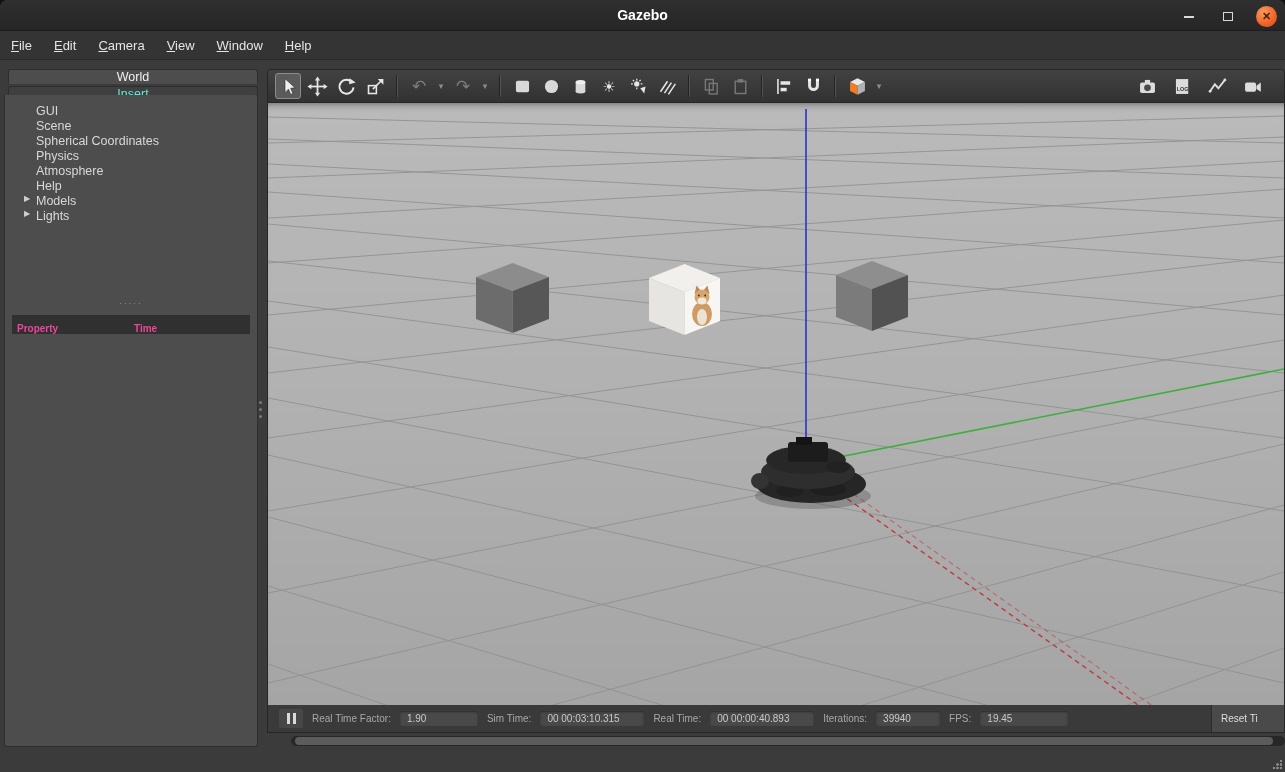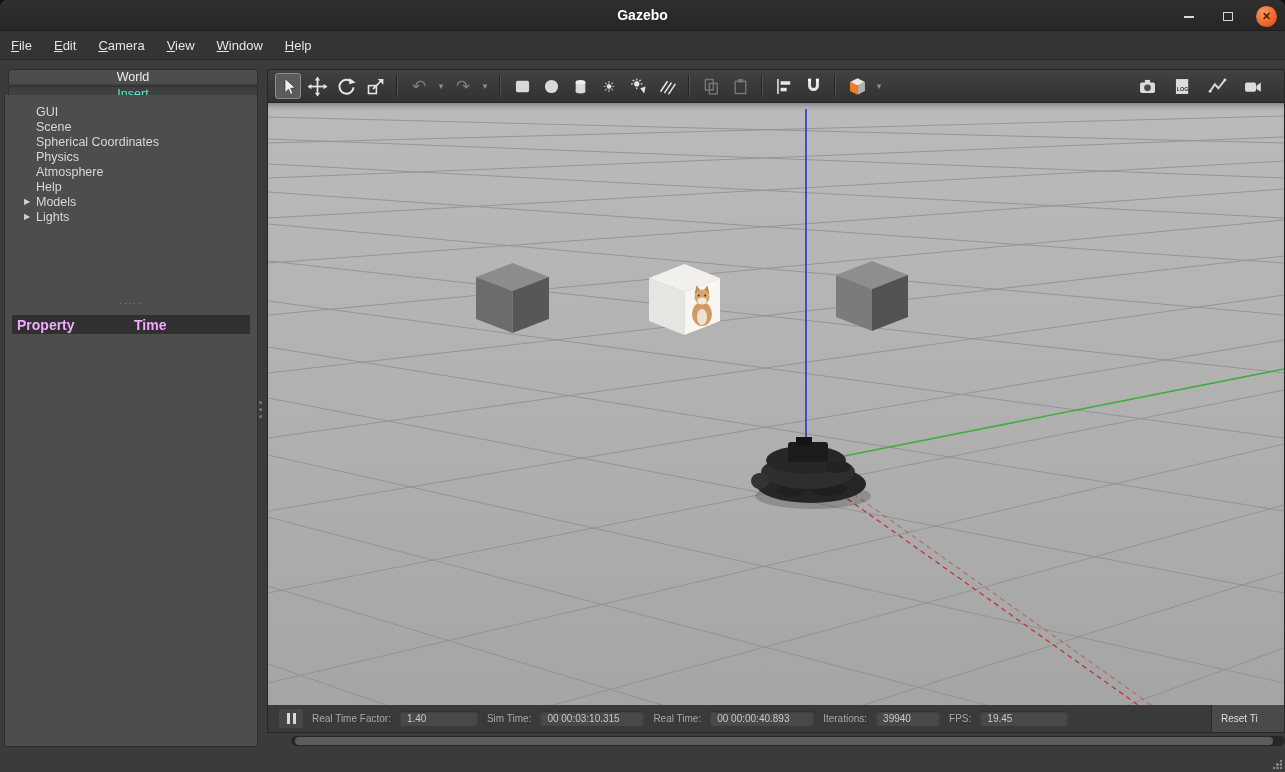--- a/index.html
+++ b/index.html
@@ -21,25 +21,25 @@
   .menu-item { display:inline-block; color:#e4e4e4; font-size:13px; cursor:default; }
   .menu-item::first-letter { text-decoration:underline; }
 
   
   .left-panel { position:absolute; left:4px; top:69px; width:254px; height:678px; }
   .tabs { display:flex; gap:2px; padding-left:4px; height:26px;flex-direction:column; }
   .tab { height:26px; display:flex; align-items:center; justify-content:center; font-size:12.5px; border:1px solid #2e2e2e; border-bottom:none; border-radius:3px 3px 0 0; padding:0 14px; color:#5eead4; background:#3f3f3f; cursor:default; }
   .tab.active { background:#4d4d4d; color:#f0f0f0; }
   .panel-body { position:relative; background:#4d4d4d; height:652px; border-radius:0 3px 3px 3px; border:1px solid #2e2e2e; border-top:none; overflow:hidden; }
   .tree { padding-top:9px; }
-  .tree-row { display:flex; align-items:center; height:15px; color:#d8d8d8; font-size:12.5px; cursor:default; }
+  .tree-row { display:flex; align-items:flex-start; height:15px; color:#d8d8d8; font-size:12.5px; cursor:default; }
   .tree-row .plain-indent { width:31px; }
   .tree-row .expander { width:12px; margin-left:19px; font-size:8px; color:#d0d0d0; }
   .splitter-dots { position:absolute; top:205px; left:0; right:0; text-align:center; color:#939393; font-size:8px; letter-spacing:2px; line-height:8px; }
-  .prop-header { position:absolute; top:220px; left:7px; right:7px; height:19px; background:#303030; display:flex; align-items:center; color:#f0abfc; font-weight:bold; font-size:14px; }
+  .prop-header { position:absolute; top:220px; left:7px; right:7px; height:19px; background:#303030; display:flex; align-items:flex-end; color:#ec4899; font-weight:bold; font-size:10px; }
   .prop-header .p { padding-left:5px; width:122px; }
   .vdots { position:absolute; width:3px; }
   .vdots::before { content:""; position:absolute; width:3px; height:3px; border-radius:50%; background:#787878; box-shadow:0 7px 0 #787878, 0 14px 0 #787878; }
   .vdots.left { left:259px; top:401px; }
   .vdots.right { left:1274px; top:401px; }
 
   
   .viewport { position:absolute; left:267px; top:69px; width:1018px; height:678px; display:flex; flex-direction:column; }
   .toolbar { height:34px; background:linear-gradient(#424242,#323232); border:1px solid #262626; border-radius:3px 3px 0 0; display:flex; align-items:center; padding:0 7px; gap:3px; }
   .tbtn { width:26px; height:26px; display:flex; align-items:center; justify-content:center; border-radius:3px; border:1px solid transparent; cursor:default; }
@@ -391,21 +391,21 @@
         </g>
       </svg>
     </div>
 
     <div class="statusbar">
       <div class="pause-btn">
           <i></i>
           <i></i>
         </div>
       <span>Real Time Factor:</span>
-      <span class="sfield w-rtf">1.40</span>
+      <span class="sfield w-rtf">1.90</span>
       <span>Sim Time:</span>
       <span class="sfield w-time">00 00:03:10.315</span>
       <span>Real Time:</span>
       <span class="sfield w-time">00 00:00:40.893</span>
       <span>Iterations:</span>
       <span class="sfield w-iter">39940</span>
       <span>FPS:</span>
       <span class="sfield w-fps">19.45</span>
       <div class="reset-btn">Reset Ti</div>
     </div>

